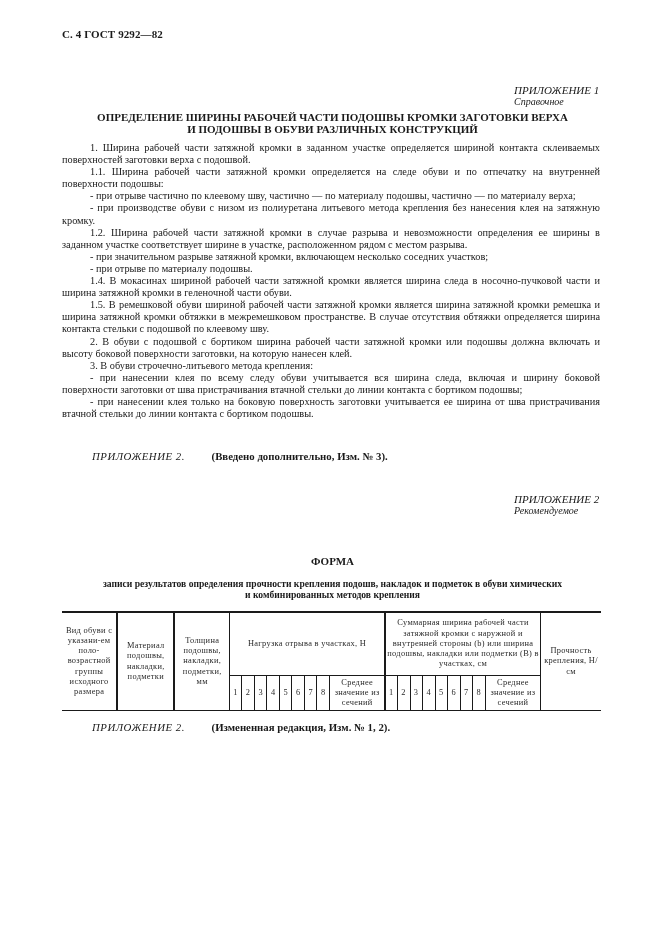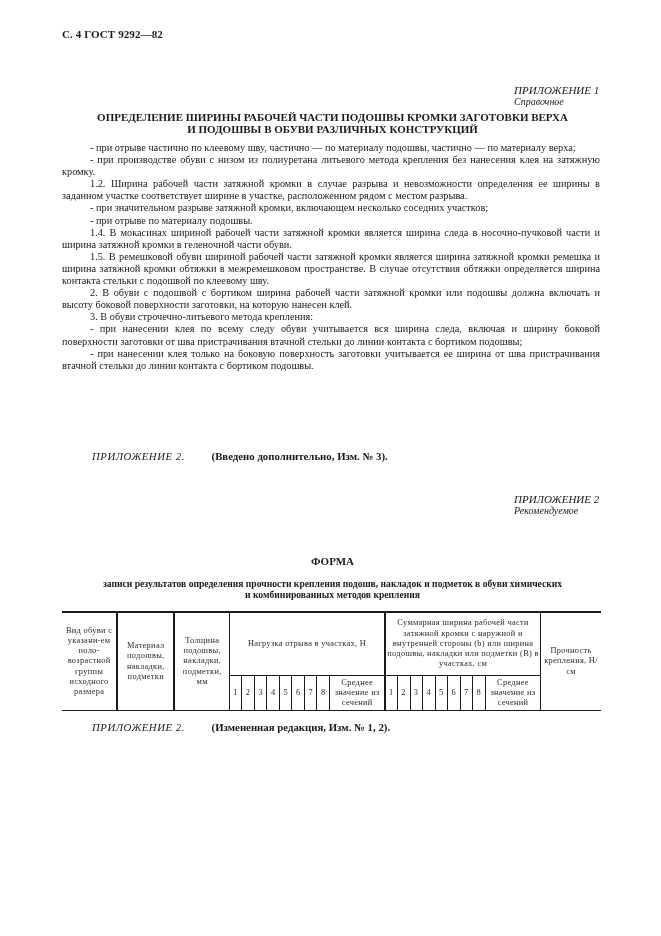--- a/index.html
+++ b/index.html
@@ -68,20 +68,22 @@
   <div>ПРИЛОЖЕНИЕ 1</div>
   <div class="sub">Справочное</div>
 </div>
 
 <div class="section-title title1">
   <div>ОПРЕДЕЛЕНИЕ ШИРИНЫ РАБОЧЕЙ ЧАСТИ ПОДОШВЫ КРОМКИ ЗАГОТОВКИ ВЕРХА</div>
   <div>И ПОДОШВЫ В ОБУВИ РАЗЛИЧНЫХ КОНСТРУКЦИЙ</div>
 </div>
 
 <div class="body-text">
+  <p>1. Ширина рабочей части затяжной кромки в заданном участке определяется шириной контакта склеиваемых поверхностей заготовки верха с подошвой.</p>
+  <p>1.1. Ширина рабочей части затяжной кромки определяется на следе обуви и по отпечатку на внутренней поверхности подошвы:</p>
   <p>- при отрыве частично по клеевому шву, частично — по материалу подошвы, частично — по материалу верха;</p>
   <p>- при производстве обуви с низом из полиуретана литьевого метода крепления без нанесения клея на затяжную кромку.</p>
   <p>1.2. Ширина рабочей части затяжной кромки в случае разрыва и невозможности определения ее ширины в заданном участке соответствует ширине в участке, расположенном рядом с местом разрыва.</p>
   <p>- при значительном разрыве затяжной кромки, включающем несколько соседних участков;</p>
   <p>- при отрыве по материалу подошвы.</p>
   <p>1.4. В мокасинах шириной рабочей части затяжной кромки является ширина следа в носочно-пучковой части и ширина затяжной кромки в геленочной части обуви.</p>
   <p>1.5. В ремешковой обуви шириной рабочей части затяжной кромки является ширина затяжной кромки ремешка и ширина затяжной кромки обтяжки в межремешковом пространстве. В случае отсутствия обтяжки определяется ширина контакта стельки с подошвой по клеевому шву.</p>
   <p>2. В обуви с подошвой с бортиком ширина рабочей части затяжной кромки или подошвы должна включать и высоту боковой поверхности заготовки, на которую нанесен клей.</p>
   <p>3. В обуви строчечно-литьевого метода крепления:</p>
   <p>- при нанесении клея по всему следу обуви учитывается вся ширина следа, включая и ширину боковой поверхности заготовки от шва пристрачивания втачной стельки до линии контакта с бортиком подошвы;</p>

